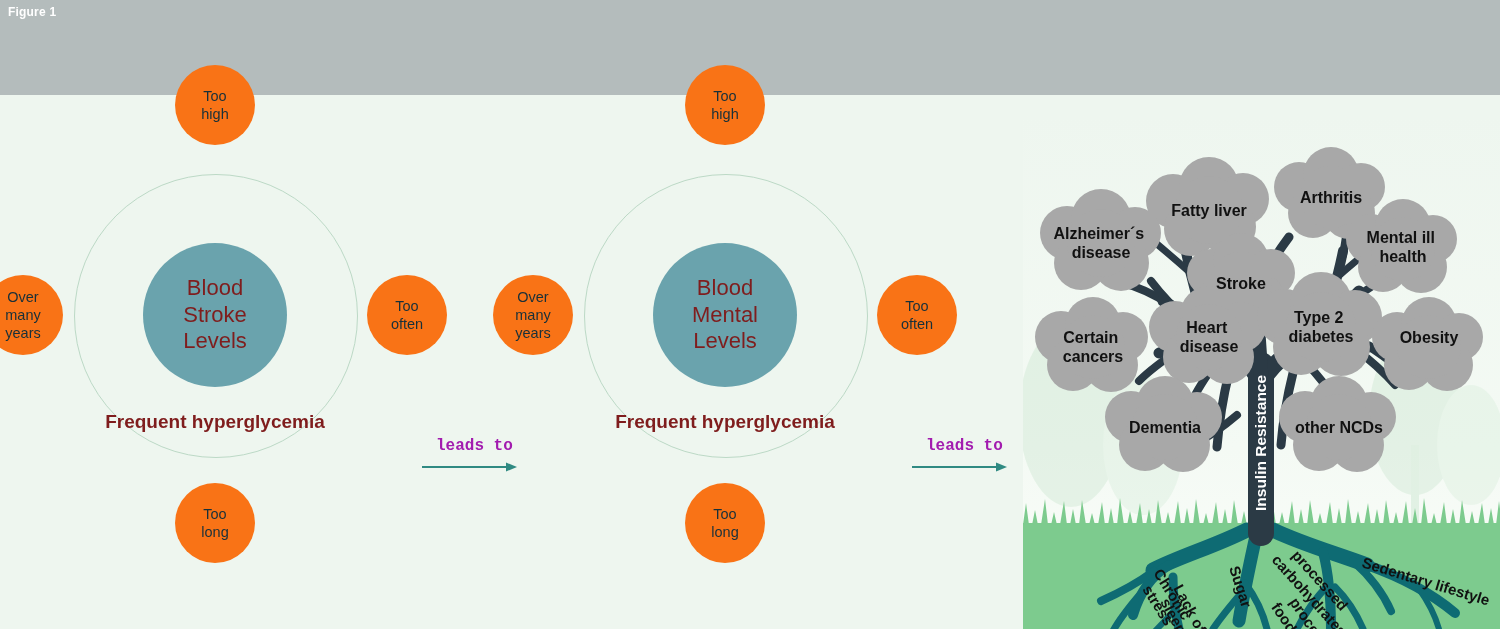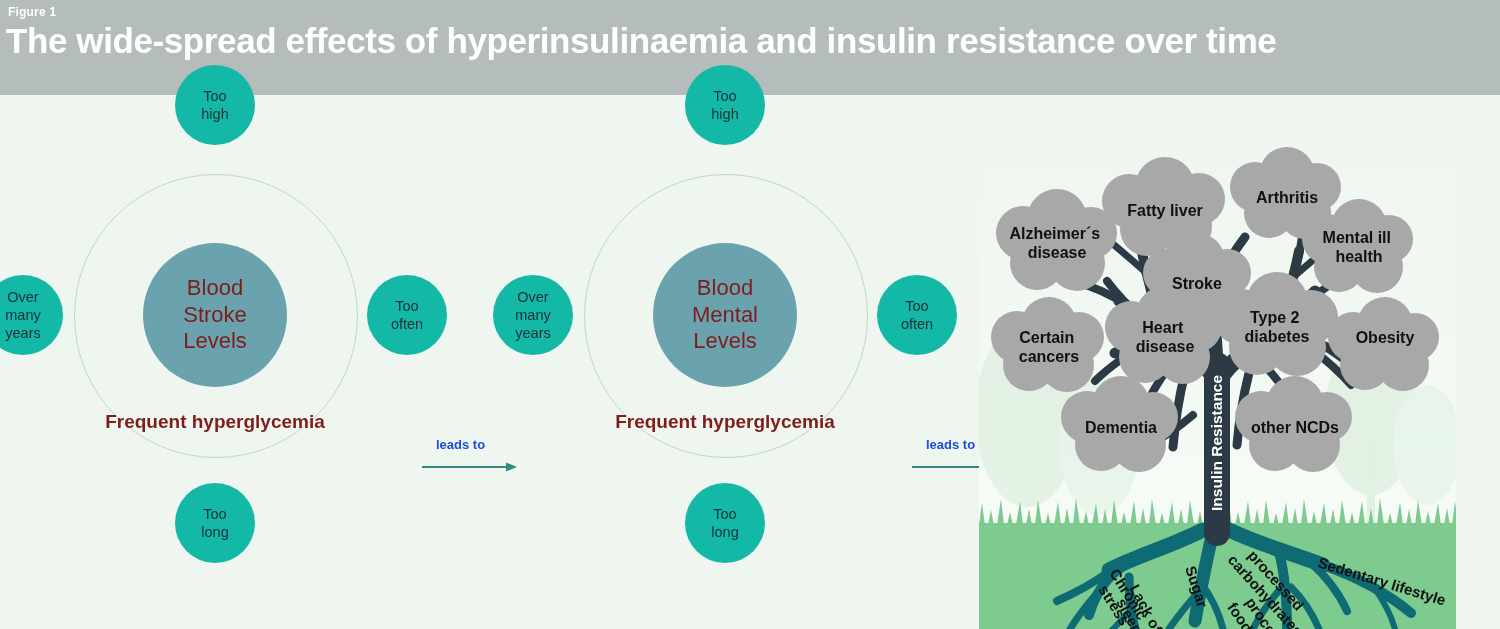--- a/index.html
+++ b/index.html
@@ -43,21 +43,21 @@
   .cycle .core{
     position:absolute;left:50%;top:50%;
     width:144px;height:144px;margin-left:-72px;margin-top:-72px;
     border-radius:50%;background:#6aa3ad;
     display:flex;align-items:center;justify-content:center;
     text-align:center;color:#7f1d1d;font-size:22px;line-height:1.22;
     font-weight:400;
   }
   .cycle .sat{
     position:absolute;width:80px;height:80px;border-radius:50%;
-    background:#14b8a6;
+    background:#f97316;
     display:flex;align-items:center;justify-content:center;
     text-align:center;color:#17303a;font-size:14.5px;line-height:1.25;
   }
   .cycle .sat.top{left:50%;margin-left:-40px;top:-30px;}
   .cycle .sat.right{top:50%;margin-top:-40px;right:-22px;}
   .cycle .sat.bottom{left:50%;margin-left:-40px;bottom:-28px;}
   .cycle .sat.left{top:50%;margin-top:-40px;left:-22px;}
   .cycle .caption{
     position:absolute;left:50%;transform:translateX(-50%);
     top:316px;white-space:nowrap;
@@ -65,41 +65,40 @@
   }
 
   
   #cycle1{left:5px;}
   #cycle2{left:515px;}
 
   
   .arrow{position:absolute;width:96px;height:44px;}
   .arrow .lbl{
     position:absolute;left:14px;top:0;
-    color:#1d4ed8;font-size:13px;font-weight:bold;white-space:nowrap;
+    color:#a21caf;font-size:16px;font-weight:bold;white-space:nowrap;font-family:Liberation Mono, monospace;
   }
   .arrow svg{position:absolute;left:0;top:22px;}
   #arrow1{left:422px;top:342px;}
   #arrow2{left:912px;top:342px;}
 
   
   .tree-panel{
-    position:absolute;left:979px;top:20px;width:477px;height:514px;
+    position:absolute;left:1023px;top:20px;width:477px;height:514px;
     overflow:hidden;background:#f97316;
   }
   .tree-panel svg{display:block;}
 </style>
 </head>
 <body>
 
 <div id="root">
 
   <div class="header">
     <div class="fig-label">Figure 1</div>
-    <div class="fig-title">The wide-spread effects of hyperinsulinaemia and insulin resistance over time</div>
   </div>
 
   <div class="canvas">
 
     <div class="cycle" id="cycle1">
       <div class="ring"></div>
 
       <div class="sat top">
         <span>
           <span>Too</span><br>

